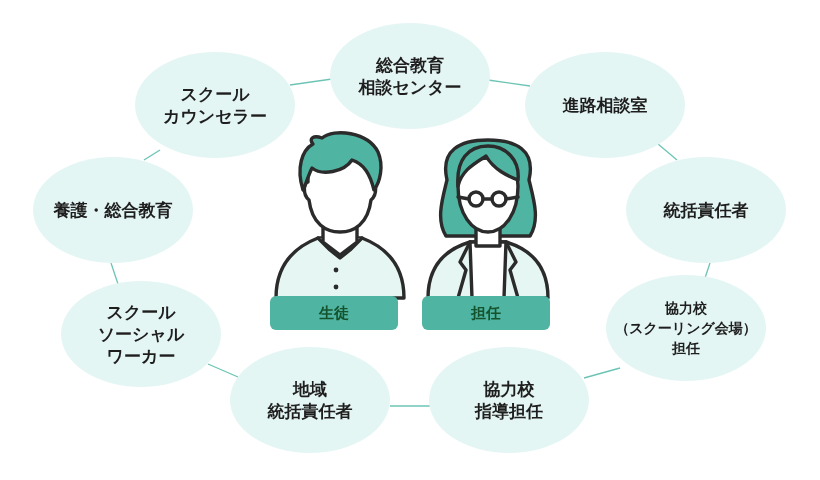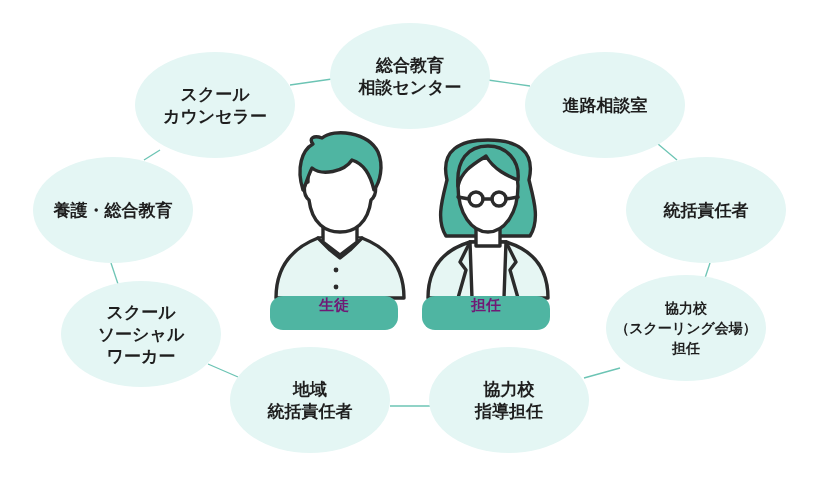--- a/index.html
+++ b/index.html
@@ -3,22 +3,22 @@
 <meta charset="utf-8">
 <style>
   html, body { margin: 0; padding: 0; background: #ffffff; }
   body { width: 820px; height: 480px; position: relative; overflow: hidden;
          font-family: "DejaVu Sans", "Liberation Sans", sans-serif; }
   #canvas { position: absolute; left: 0; top: 0; width: 820px; height: 480px; }
   .node { position: absolute; width: 160px; height: 106px; border-radius: 50%;
           background: #e4f6f4; display: flex; align-items: center; justify-content: center;
           text-align: center; }
   .node-label { font-weight: bold; font-size: 17px; line-height: 22px; color: #1e1e1e; white-space: pre-line; }
-  .badge { position: absolute; height: 34px; width: 128px; background: #4fb5a2; border-radius: 13px;
-           color: #701a75; font-weight: bold; font-size: 15px; display: flex; justify-content: center; }
+  .badge { position: absolute; height: 34px; width: 128px; background: #4fb5a2; border-radius: 6px;
+           color: #14532d; font-weight: bold; font-size: 15px; display: flex; align-items: center; justify-content: center; }
 </style>
 </head>
 <body>
 
 <svg id="canvas" viewBox="0 0 820 480" xmlns="http://www.w3.org/2000/svg">
   <g stroke="#6cc4b4" stroke-width="1.3" fill="none">
     <line x1="290" y1="85" x2="332" y2="79"></line>
     <line x1="488" y1="80" x2="530" y2="86"></line>
     <line x1="658" y1="144" x2="677" y2="160"></line>
     <line x1="710" y1="263" x2="705" y2="278"></line>

